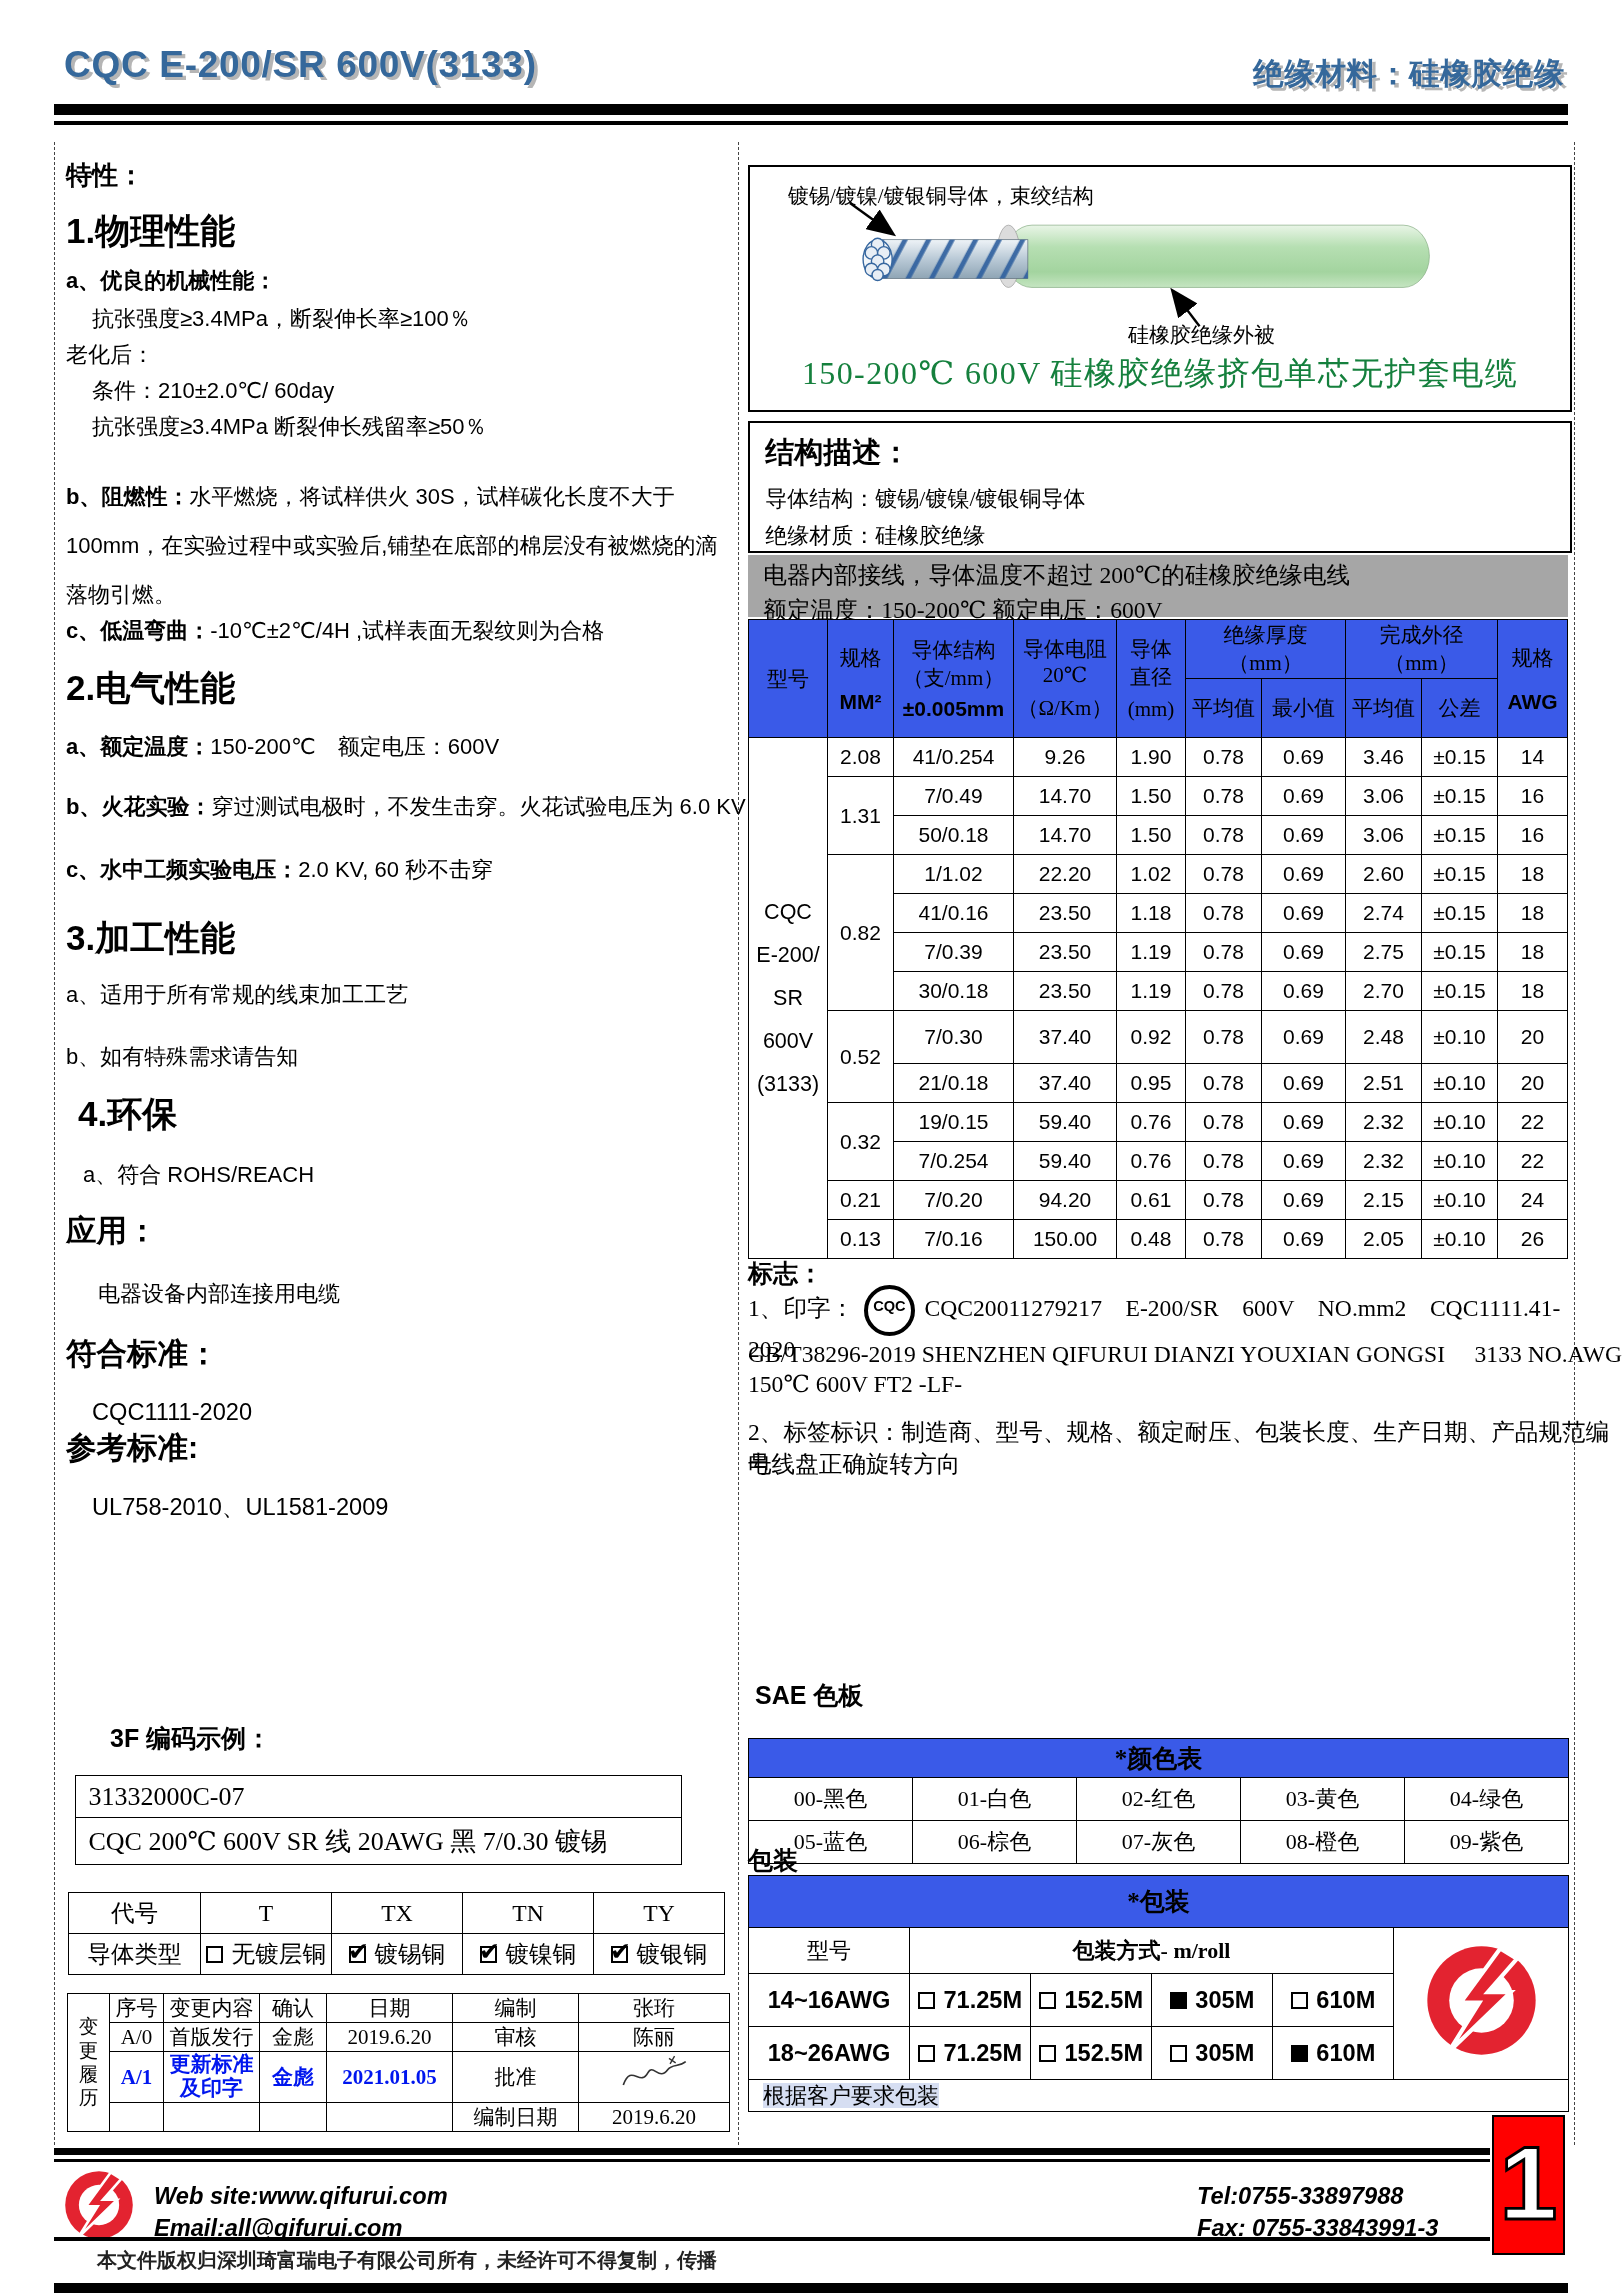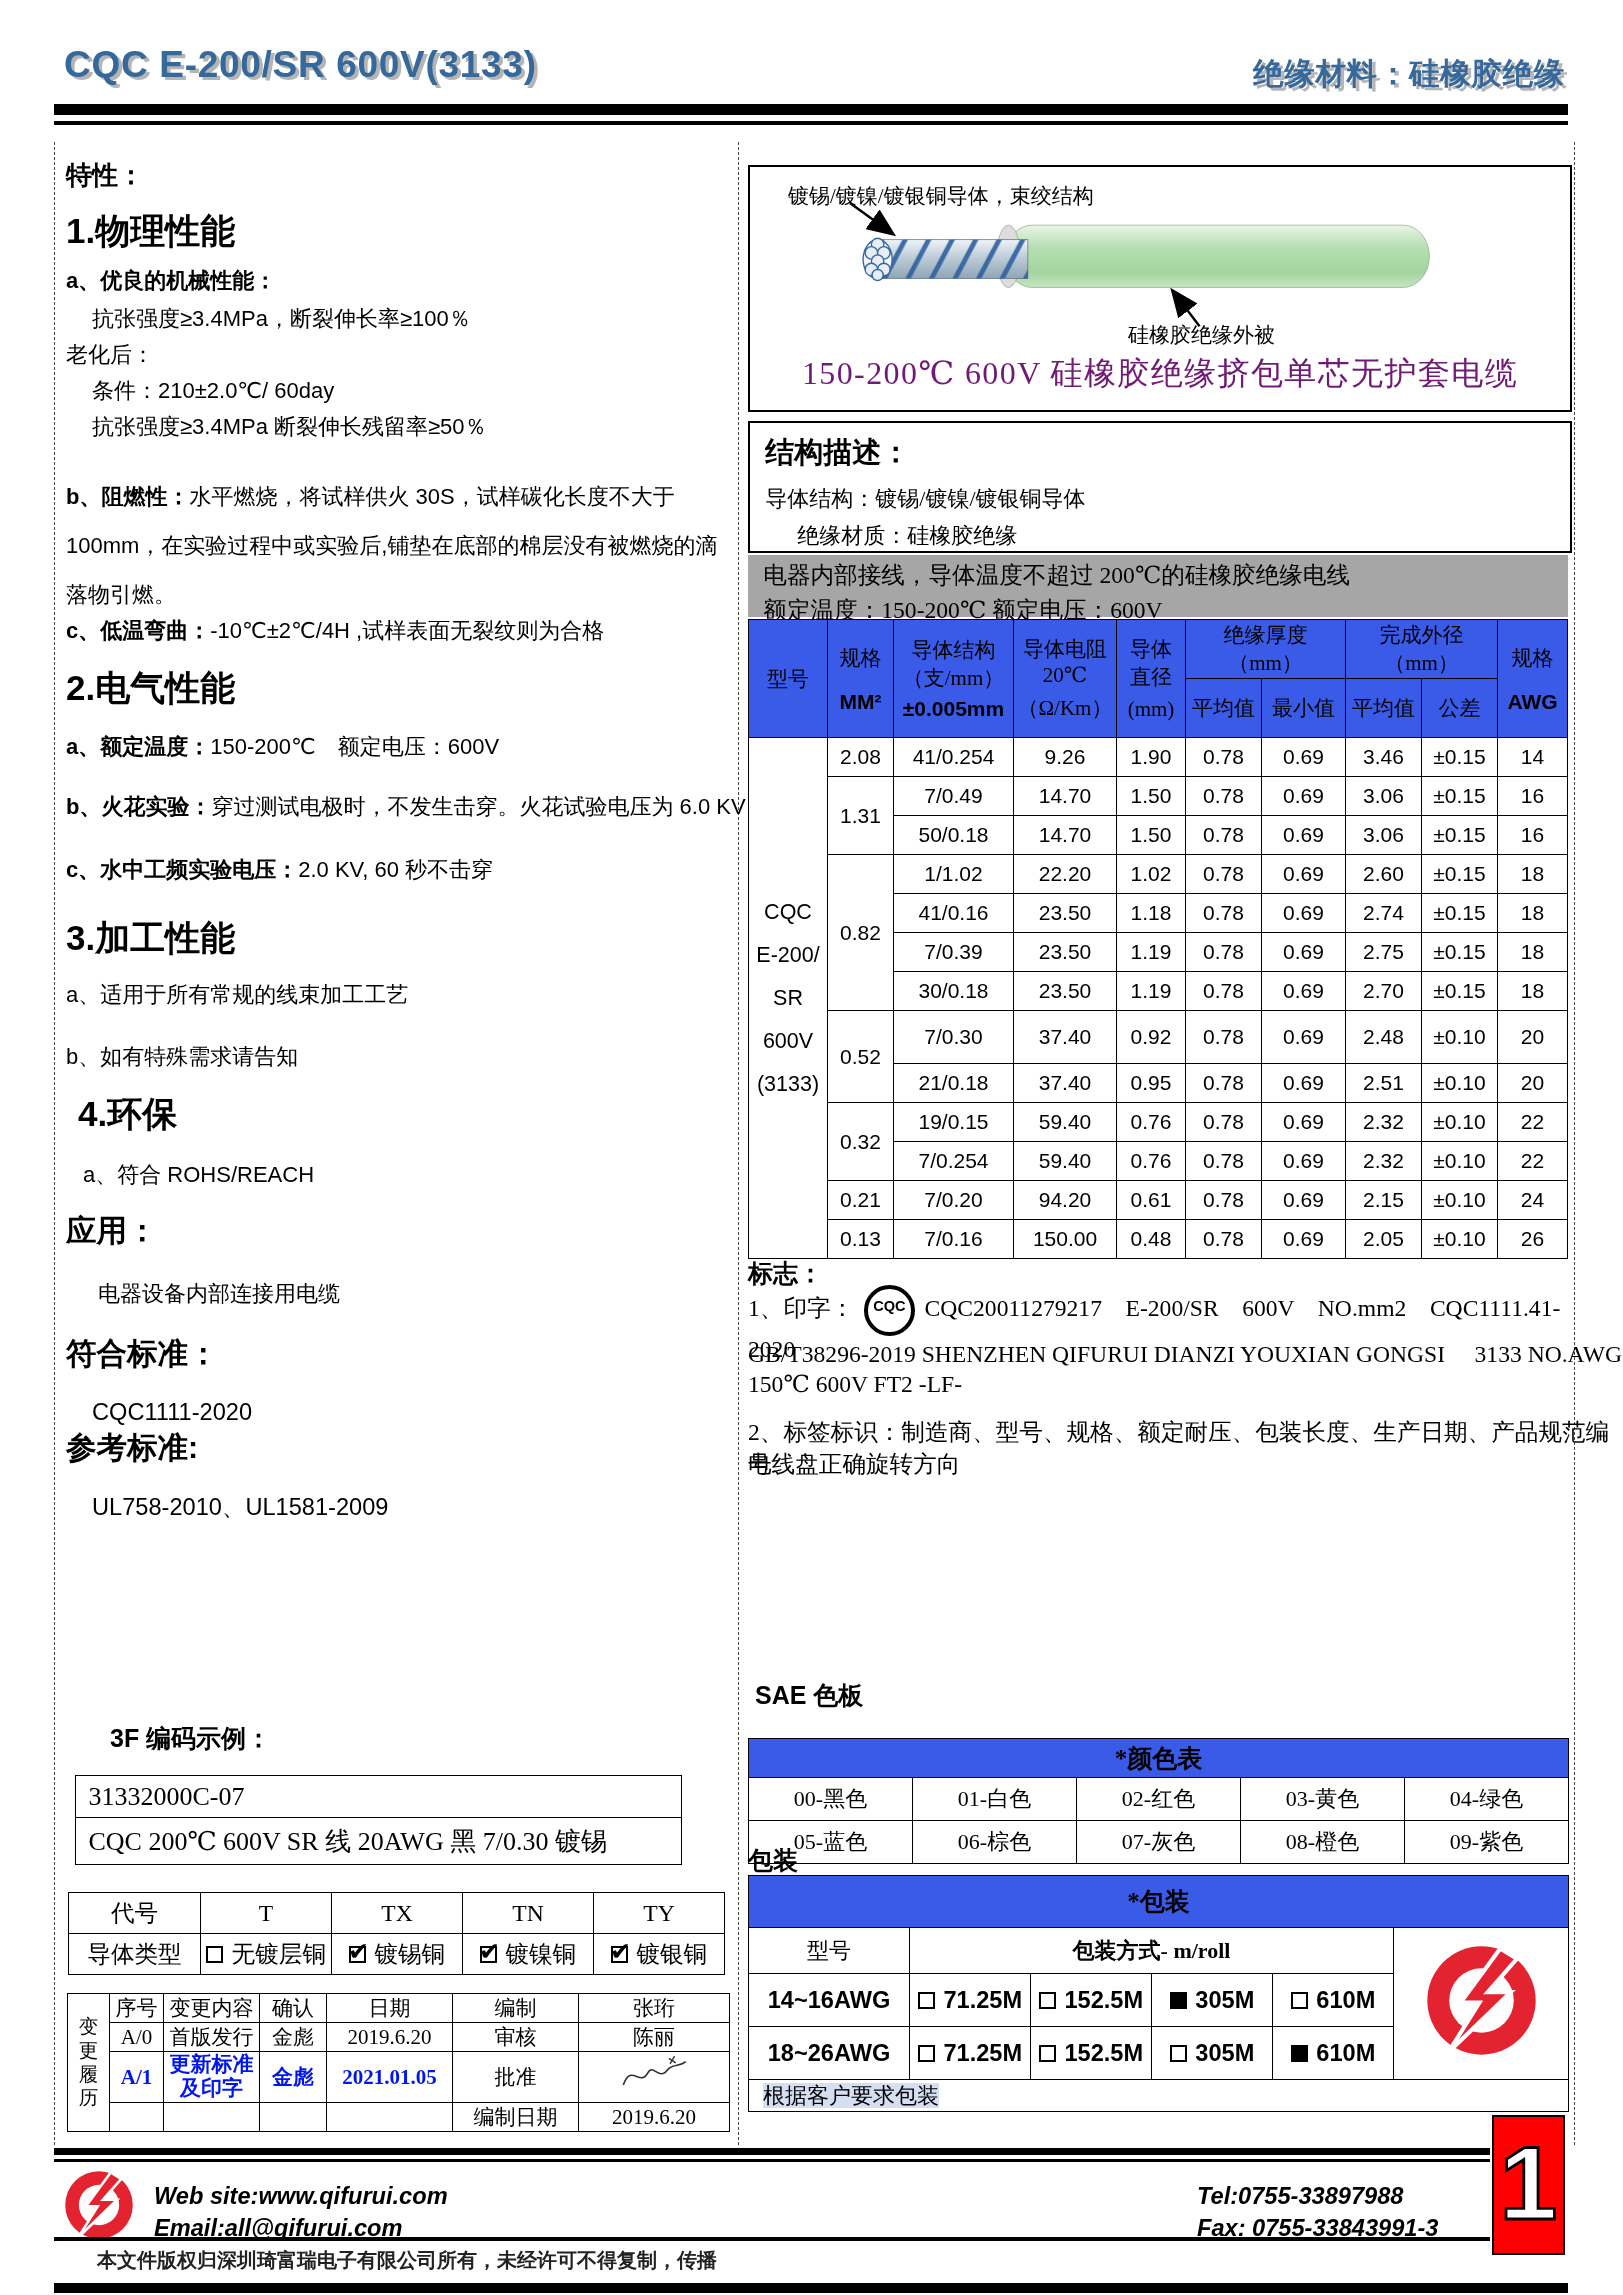--- a/index.html
+++ b/index.html
@@ -14,21 +14,21 @@
   .hrule{background:#000;}
   .vdash{border-left:1.4px dashed #444;width:0;}
   
   .h-big{font-size:35px;font-weight:bold;font-family:"Liberation Sans","DejaVu Sans",sans-serif;}
   .h-mid{font-size:30.5px;font-weight:bold;font-family:"Liberation Sans","DejaVu Sans",sans-serif;}
   .h-sm{font-size:26px;font-weight:bold;font-family:"Liberation Sans","DejaVu Sans",sans-serif;}
   .body-line{font-size:22px;font-family:"Liberation Sans","DejaVu Sans",sans-serif;}
   .body-line .lab{font-weight:bold;}
   
   .frame{border:2.1px solid #000;background:#fff;}
-  .blue-title{color:#701a75;font-size:32px;text-align:center;letter-spacing:1.4px;}
+  .blue-title{color:#15803d;font-size:32px;text-align:center;letter-spacing:1.4px;}
   .gray-band{background:#a6a6a6;}
   .gray-band div{font-size:23.6px;padding-left:15.3px;}
   
   table{border-collapse:collapse;table-layout:fixed;}
   td,th{border:1.4px solid #000;text-align:center;vertical-align:middle;padding:0;font-weight:normal;overflow:hidden;}
   .spec th{background:#3a5ae8;font-size:21px;}
   .spec .sub{font-size:20px;}
   .spec td{font-size:21px;font-family:"Liberation Sans","DejaVu Sans",sans-serif;}
   .spec .model-cell div{line-height:43px;font-size:21.5px;}
   .spec .bsans{font-family:"Liberation Sans","DejaVu Sans",sans-serif;font-weight:bold;}
@@ -239,21 +239,21 @@
       <line x1="143" y1="52" x2="204" y2="96" stroke="#000" stroke-width="3.5" marker-end="url(#ah)"></line>
       <line x1="648" y1="230" x2="610" y2="180" stroke="#000" stroke-width="3.5" marker-end="url(#ah)"></line>
     </svg>
     <div class="abs" style="left:378px;top:154px;font-size:21px;">硅橡胶绝缘外被</div>
     <div class="abs blue-title" style="left:0;top:185px;width:100%;">150-200℃  600V 硅橡胶绝缘挤包单芯无护套电缆</div>
   </div>
 
   <div class="abs frame" style="left:748px;top:421px;width:820px;height:128px;">
     <div class="sans b" style="font-size:29px;padding:9.7px 0 0 15.3px;">结构描述：</div>
     <div style="font-size:22px;padding:11px 0 0 15.3px;">导体结构：镀锡/镀镍/镀银铜导体</div>
-    <div style="font-size:22px;padding:7px 0 0 15.3px;margin-left:32px;">绝缘材质：硅橡胶绝缘</div>
+    <div style="font-size:22px;padding:7px 0 0 15.3px;">绝缘材质：硅橡胶绝缘</div>
   </div>
 
   <div class="abs gray-band" style="left:748px;top:555px;width:820px;height:62px;">
     <div style="padding-top:4.2px;">电器内部接线，导体温度不超过 200℃的硅橡胶绝缘电线</div>
     <div style="padding-top:2.8px;">额定温度：150-200℃  额定电压：600V</div>
   </div>
 
   <table class="abs spec" style="left:748px;top:619px;width:820px;">
     <colgroup>
       <col style="width:79px">

